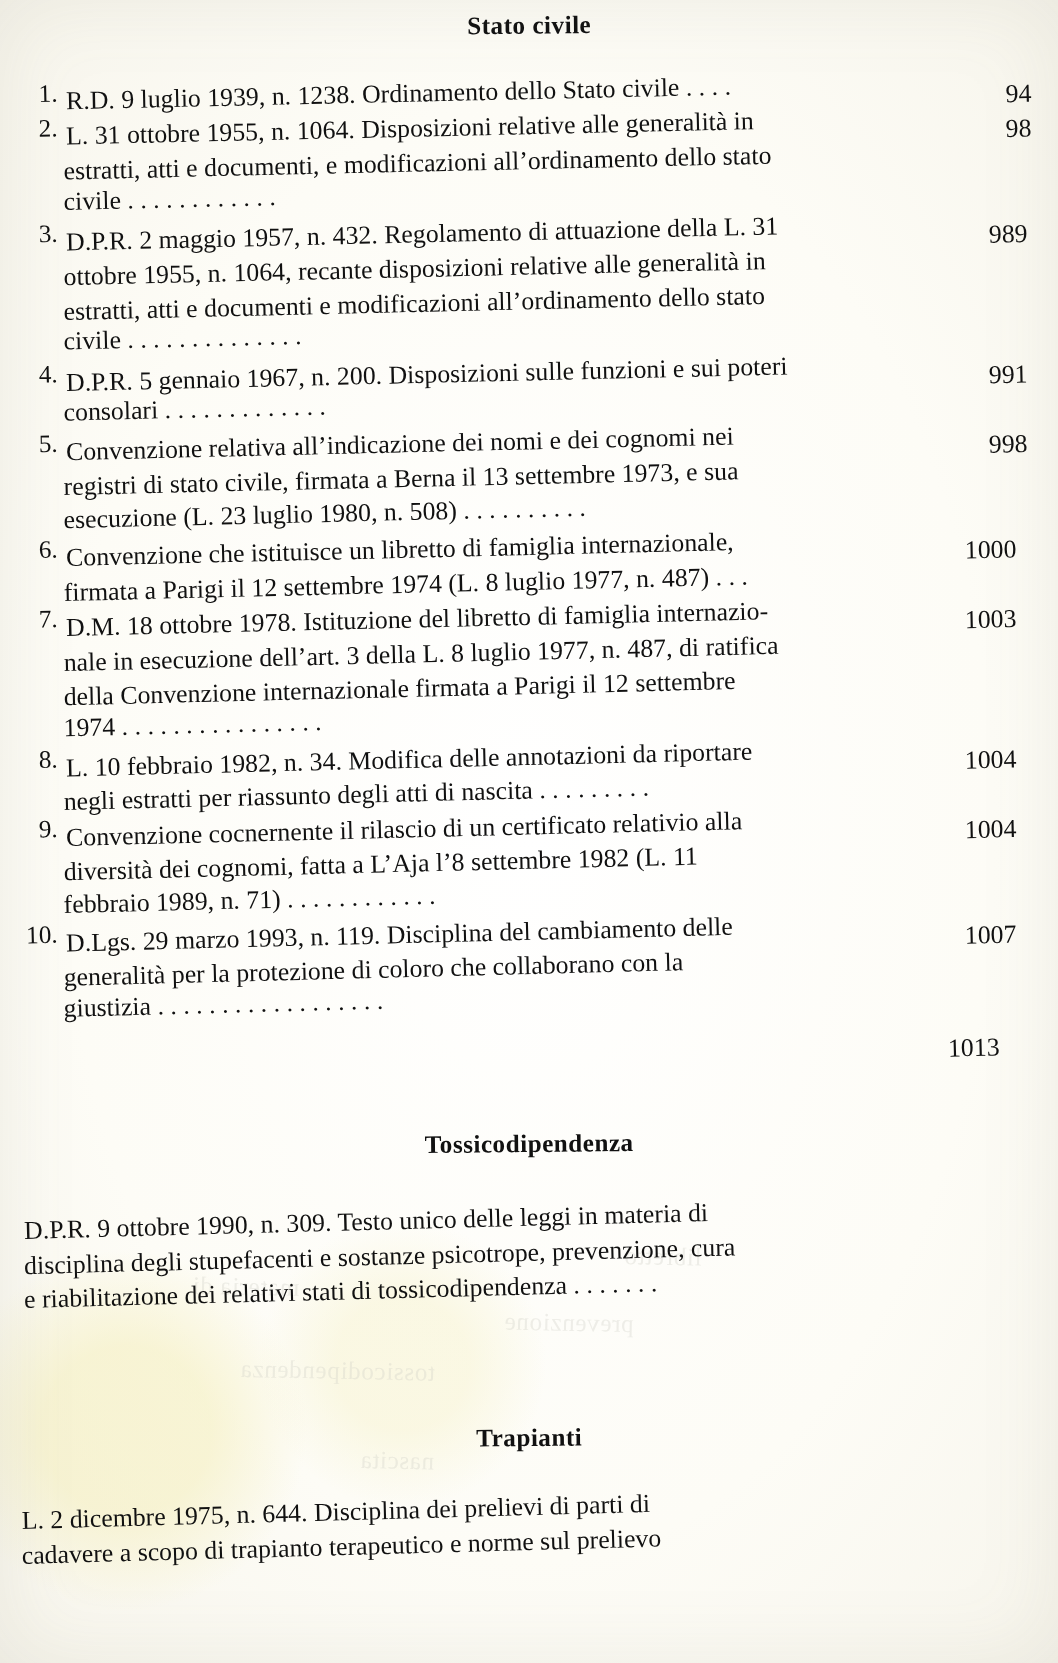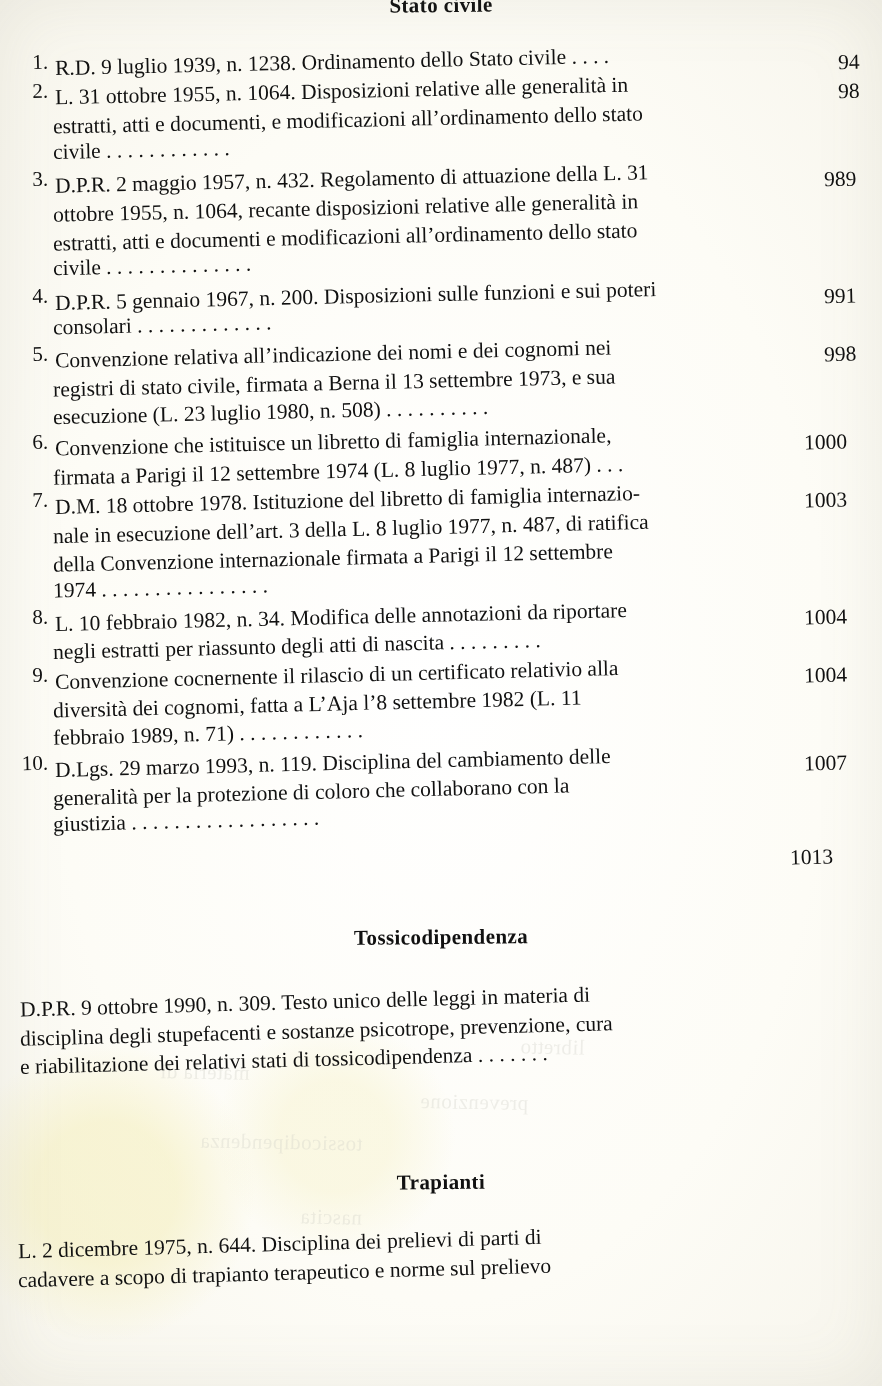--- a/index.html
+++ b/index.html
@@ -31,21 +31,21 @@
     position:absolute;pointer-events:none;
     color:#cfcfc6;opacity:.33;
     font-size:21px;letter-spacing:.5px;
     transform:scaleX(-1) rotate(-1.1deg);
     white-space:nowrap;
     font-family:"Liberation Serif",serif;
   }
 
   
   .content{
-    position:absolute;left:0;top:0;width:882px;height:1198px;
+    position:absolute;left:0;top:16px;width:882px;height:1198px;
   }
 
   
   .sec-head{
     position:absolute;width:100%;text-align:center;
     font-weight:bold;font-size:21px;letter-spacing:.4px;
     font-family:"Liberation Serif","DejaVu Serif",serif;
   }
 
   .num{

